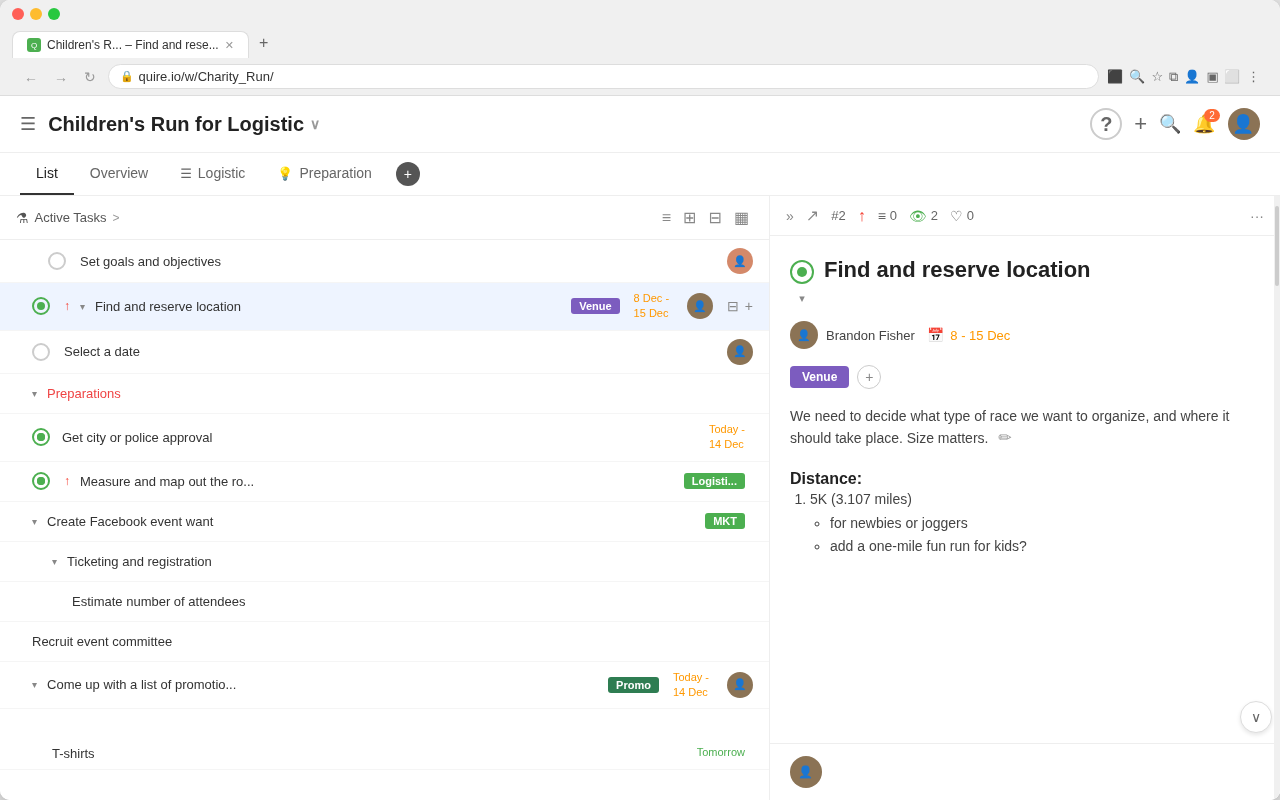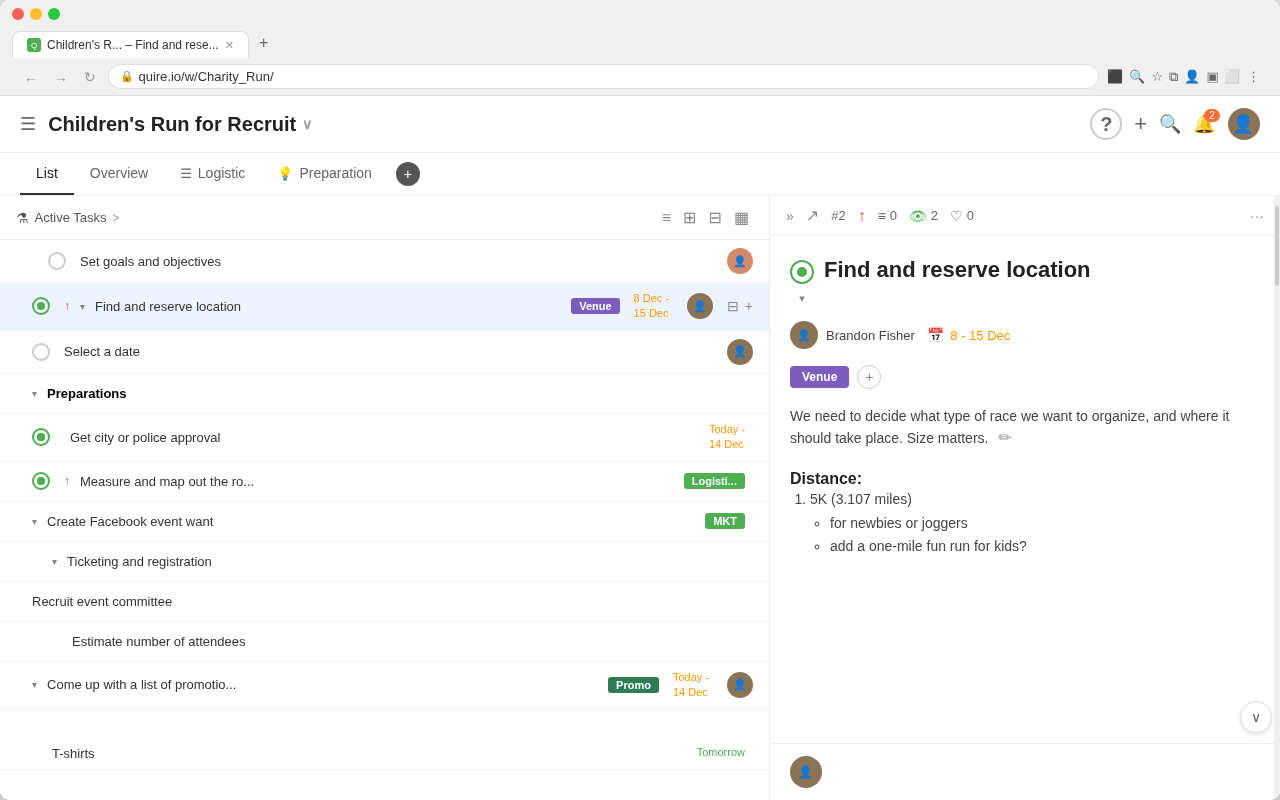--- a/index.html
+++ b/index.html
@@ -273,22 +273,22 @@
     }
 
     .priority-up { color: #f44336; font-size: 12px; margin-right: 4px; }
 
     .task-name {
       flex: 1;
       font-size: 13px;
       color: #333;
     }
     .task-name.section-header {
-      font-weight: 700;
-      color: #000000;
+      font-weight: 400;
+      color: #ef4444;
     }
 
     .task-tag {
       padding: 2px 8px;
       border-radius: 3px;
       font-size: 11px;
       font-weight: 600;
       color: white;
       margin-right: 8px;
     }
@@ -564,21 +564,21 @@
       </div>
     </div>
   </div>
 
   <div class="app-content">
 
     <div class="app-header">
       <div class="header-left">
         <button class="hamburger header-icon-btn">☰</button>
         <div class="project-title">
-          <span>Children's Run for Recruit</span>
+          <span>Children's Run for Logistic</span>
           <span style="font-size:14px;color:#999;">∨</span>
         </div>
       </div>
       <div class="header-actions">
         <button class="header-icon-btn" style="font-size:20px;border:2px solid #ccc;border-radius:50%;width:32px;height:32px;display:flex;align-items:center;justify-content:center;font-weight:bold;color:#666;">?</button>
         <button class="header-icon-btn" style="font-size:22px;">+</button>
         <button class="header-icon-btn" style="font-size:18px;">🔍</button>
         <button class="header-icon-btn notification-btn" style="font-size:18px;position:relative;">
           🔔
           <span class="badge">2</span>
@@ -659,21 +659,21 @@
           </div>
 
           <div class="task-row">
             <div style="display:flex;align-items:center;flex:1;gap:6px;padding-left:16px;">
               <span class="collapse-arrow">▾</span>
               <span class="task-name section-header">Preparations</span>
             </div>
           </div>
 
           <div class="task-row task-indent-1">
-            <div style="display:flex;align-items:center;flex:1;gap:12px;">
+            <div style="display:flex;align-items:center;flex:1;gap:4px;">
               <div class="task-check in-progress" style="border-color:#4CAF50;position:relative;">
                 <div style="width:8px;height:8px;border-radius:50%;background:#4CAF50;position:absolute;top:3px;left:3px;"></div>
               </div>
               <span class="task-name">Get city or police approval</span>
               <span class="task-date">Today -<br>14 Dec</span>
             </div>
           </div>
 
           <div class="task-row task-indent-1">
             <div style="display:flex;align-items:center;flex:1;gap:6px;">
@@ -694,29 +694,29 @@
             </div>
           </div>
 
           <div class="task-row task-indent-2">
             <div style="display:flex;align-items:center;flex:1;gap:6px;">
               <span class="collapse-arrow">▾</span>
               <span class="task-name">Ticketing and registration</span>
             </div>
           </div>
 
+          <div class="task-row task-indent-3">
+            <div style="display:flex;align-items:center;flex:1;gap:6px;">
+              <span class="task-name">Estimate number of attendees</span>
+            </div>
+          </div>
+
           <div class="task-row task-indent-1">
             <div style="display:flex;align-items:center;flex:1;gap:6px;">
               <span class="task-name">Recruit event committee</span>
-            </div>
-          </div>
-
-          <div class="task-row task-indent-3">
-            <div style="display:flex;align-items:center;flex:1;gap:6px;">
-              <span class="task-name">Estimate number of attendees</span>
             </div>
           </div>
 
           <div class="task-row task-indent-1">
             <div style="display:flex;align-items:center;flex:1;gap:6px;">
               <span class="collapse-arrow">▾</span>
               <span class="task-name">Come up with a list of promotio...</span>
               <span class="task-tag tag-promo">Promo</span>
               <span class="task-date">Today -<br>14 Dec</span>
               <div class="task-avatar" style="background:#8B7355;width:26px;height:26px;border-radius:50%;flex-shrink:0;display:flex;align-items:center;justify-content:center;font-size:11px;color:white;">👤</div>

